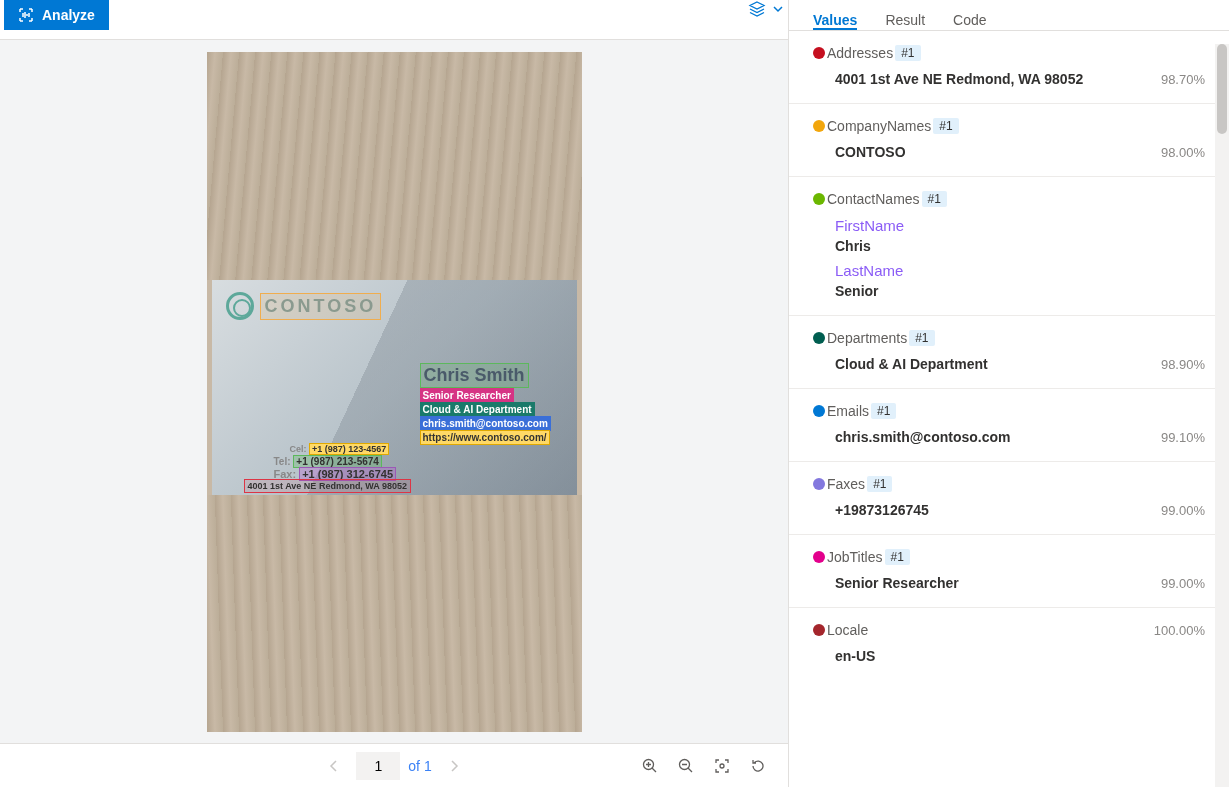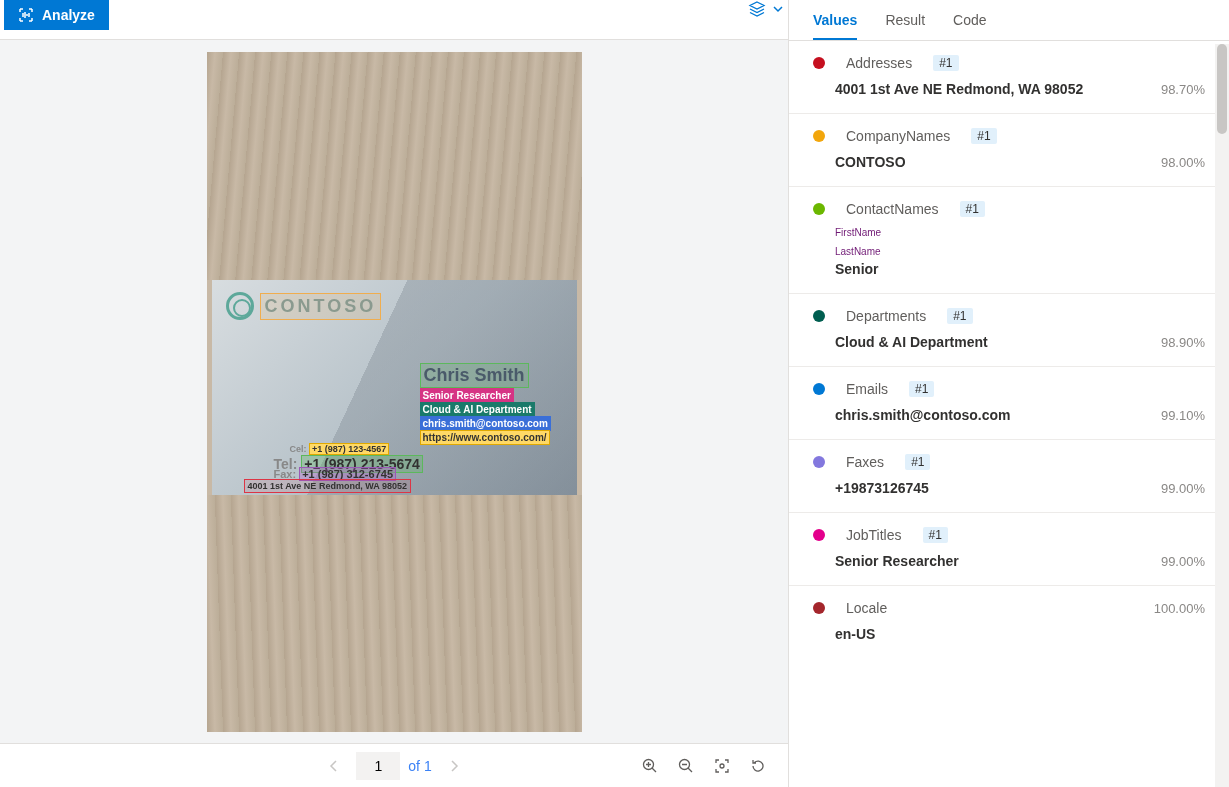--- a/index.html
+++ b/index.html
@@ -22,48 +22,48 @@
 .hl { position:absolute; font-size:10px; font-weight:600; padding:1px 2px; white-space:nowrap; }
 .hl-company { left:48px; top:13px; font-size:18px; letter-spacing:3px; color:#8a9a8f; border:1px solid #f0ad4e; background:rgba(240,173,78,0.15); padding:2px 4px; }
 .hl-name { left:208px; top:83px; font-size:18px; color:#4a5a6a; border:1px solid #5cb85c; background:rgba(92,184,92,0.2); padding:1px 3px; }
 .hl-title { left:208px; top:108px; color:#fff; background:#d63384; border:1px solid #d63384; }
 .hl-dept { left:208px; top:122px; color:#fff; background:#1a7a6a; border:1px solid #1a7a6a; }
 .hl-email { left:208px; top:136px; color:#fff; background:#3a6fd8; border:1px solid #3a6fd8; }
 .hl-web { left:208px; top:150px; color:#333; background:#ffd966; border:1px solid #e0a800; }
 .hl-cel { left:76px; top:163px; font-size:9px; }
 .hl-cel-lbl { color:#888; }
 .hl-cel-val { background:#ffd966; border:1px solid #e0a800; padding:0 2px; }
-.hl-tel { left:60px; top:175px; font-size:14px; }
+.hl-tel { left:60px; top:175px; font-size:10px; }
 .hl-tel-val { background:rgba(92,184,92,0.3); border:1px solid #5cb85c; padding:0 2px; }
 .hl-fax { left:60px; top:187px; font-size:11px; }
 .hl-fax-val { background:rgba(186,85,211,0.3); border:1px solid #9b59b6; padding:0 2px; }
 .hl-addr { left:32px; top:199px; font-size:9px; border:1px solid #dc3545; background:rgba(220,53,69,0.1); padding:1px 3px; }
 .bottom-bar { height: 44px; border-top: 1px solid #e1dfdd; display: flex; align-items: center; justify-content: center; gap: 8px; position: relative; }
 .pager { display:flex; align-items:center; gap:8px; }
 .pager-btn { width:28px; height:28px; display:flex; align-items:center; justify-content:center; color:#605e5c; cursor:pointer; border:none; background:none; }
 .pager-btn:disabled { color:#c8c6c4; cursor:default; }
 .pager-input { width:44px; height:28px; background:#f3f2f1; border:none; text-align:center; font-size:14px; }
 .pager-of { color:#3b82f6; }
 .zoom-controls { position:absolute; right:20px; display:flex; gap:16px; }
 .zoom-btn { color:#605e5c; cursor:pointer; border:none; background:none; width:20px; height:20px; display:flex; align-items:center; justify-content:center; }
 .right-pane { width: 440px; display:flex; flex-direction:column; position:relative; }
 .tabs { display:flex; gap:28px; padding:12px 24px 0 24px; border-bottom:1px solid #e1dfdd; }
-.tab { padding-bottom:10px; cursor:pointer; color:#605e5c; font-size:14px; border-bottom:2px solid transparent; }
+.tab { cursor:pointer; color:#605e5c; font-size:14px; border-bottom:2px solid transparent; }
 .tab.active { color:#0078d4; border-bottom-color:#0078d4; font-weight:600; }
 .results { flex:1; overflow-y:auto; }
 .field-group { border-bottom:1px solid #edebe9; padding:14px 24px 16px 24px; }
-.field-header { display:flex; align-items:center; gap:21px; margin-bottom:10px; }
+.field-header { display:flex; align-items:center; gap:2px; margin-bottom:10px; }
 .dot { width:12px; height:12px; border-radius:50%; flex-shrink:0; }
 .field-name { color:#605e5c; font-size:14px; }
 .badge { background:#e1f0fb; color:#323130; padding:1px 6px; font-size:12px; border-radius:2px; }
 .field-row { display:flex; justify-content:space-between; align-items:baseline; padding-left:22px; }
 .field-value { font-weight:600; color:#323130; font-size:14px; }
 .field-conf { color:#8a8886; font-size:13px; }
 .subfield { padding-left:22px; margin-top:8px; }
-.subfield-label { color:#701a75; font-size:10px; margin-bottom:4px; }
+.subfield-label { color:#8b5cf6; font-size:15px; margin-bottom:4px; }
 .subfield-value { font-weight:600; color:#323130; font-size:14px; }
 .scroll-track { position:absolute; right:0; top:44px; bottom:0; width:14px; background:#f3f2f1; }
 .scroll-thumb { position:absolute; right:2px; top:0; width:10px; height:90px; background:#c8c6c4; border-radius:5px; }
 </style>
 </head>
 <body>
 
 <div class="app">
   <div class="left-pane">
     <div class="toolbar">
@@ -184,20 +184,21 @@
       </div>
 
       <div class="field-group">
         <div class="field-header">
           <span class="dot" style="background:#6bb700"></span>
           <span class="field-name">ContactNames</span>
           <span class="badge">#1</span>
         </div>
         <div class="subfield">
           <div class="subfield-label">FirstName</div>
+          <div class="subfield-value">Chris</div>
         </div>
         <div class="subfield">
           <div class="subfield-label">LastName</div>
           <div class="subfield-value">Senior</div>
         </div>
       </div>
 
       <div class="field-group">
         <div class="field-header">
           <span class="dot" style="background:#005e50"></span>

